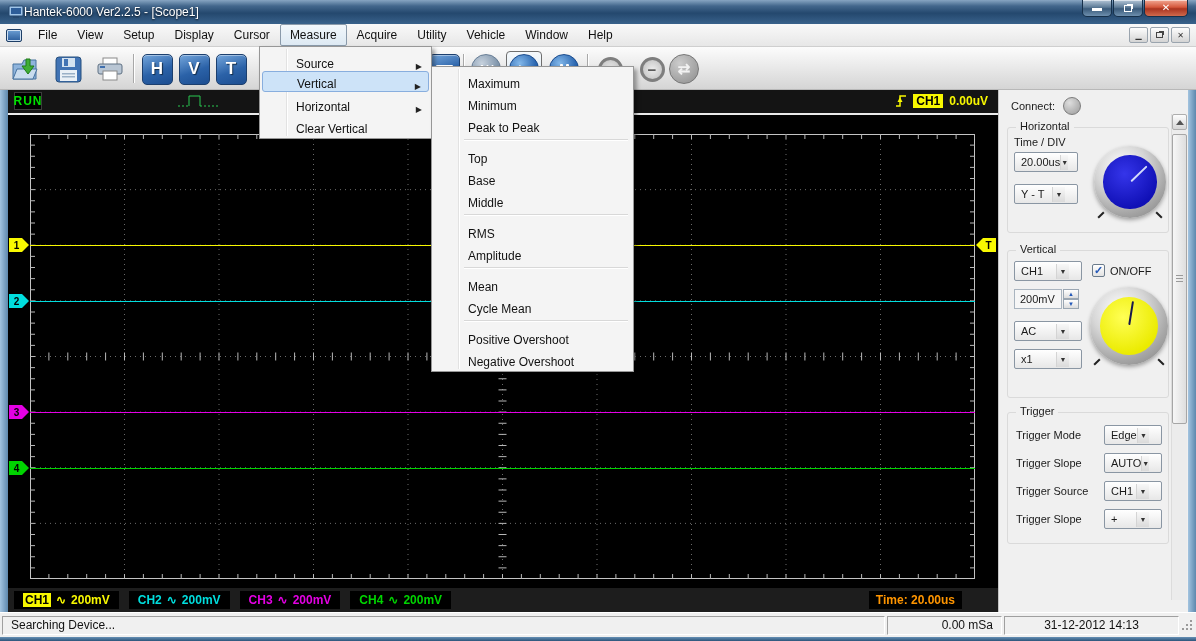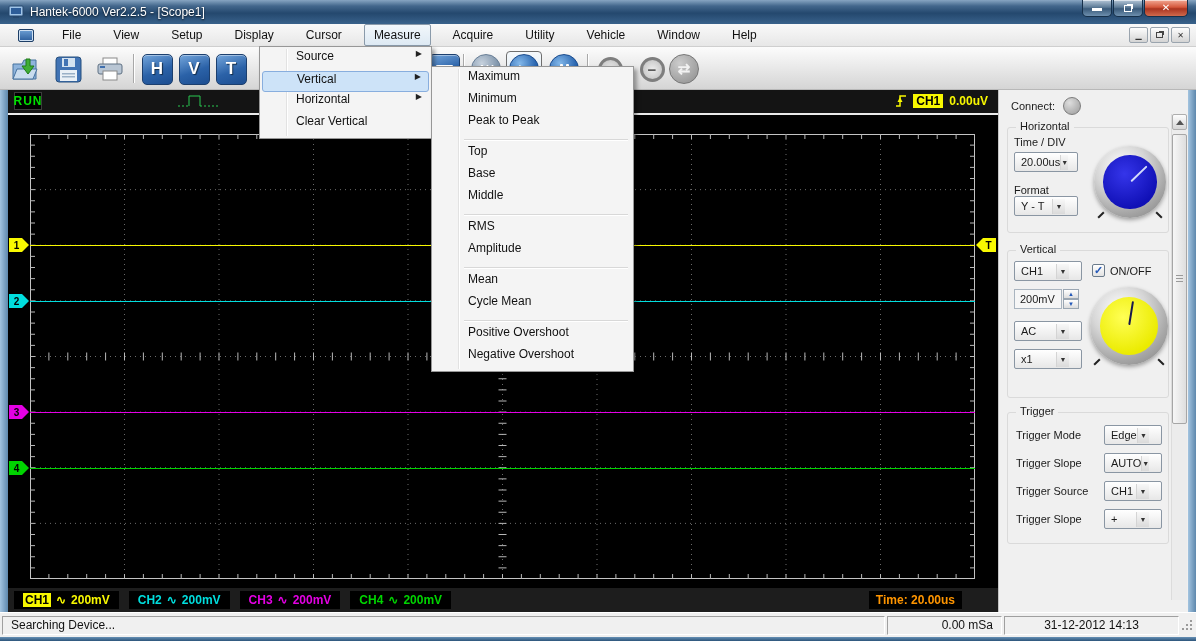--- a/index.html
+++ b/index.html
@@ -3,35 +3,35 @@
 <meta charset="utf-8">
 <style>
   * { box-sizing: border-box; margin: 0; padding: 0; }
   body { margin:0; background:#444; font-family:"Liberation Sans", sans-serif; }
   .win { position:relative; width:1196px; height:641px; background:#f0f0f0; overflow:hidden;
          font-family:"Liberation Sans", sans-serif; }
 
   
   .titlebar { position:absolute; left:0; top:0; right:0; height:24px;
     background:linear-gradient(180deg,#87a5c2 0%,#43678c 25%,#24486e 55%,#39628b 100%);
-    display:flex; align-items:center; padding:0 8px; gap:6px; }
+    display:flex; align-items:center; padding:0 8px; }
   .title { color:#fff; font-size:12px; text-shadow:0 1px 2px rgba(0,0,0,.8); }
   .winbtns { position:absolute; right:8px; top:0; display:flex; }
   .wbtn { height:17px; border:1px solid #16304a; border-top:none; border-radius:0 0 5px 5px;
     display:flex; align-items:center; justify-content:center; color:#fff; font-size:10px; line-height:1;
     background:linear-gradient(180deg,#b5c7d8 0%,#5d7b97 45%,#3a5a7a 55%,#6d8fae 100%);
     box-shadow:inset 0 1px 0 rgba(255,255,255,.55); margin-left:1px; }
   .wbtn.min,.wbtn.max { width:30px; }
   .wbtn.close { width:44px; background:linear-gradient(180deg,#f2a894 0%,#d4573c 45%,#a93420 55%,#d06a4d 100%); }
   .restore-glyph { width:8px; height:7px; border:1px solid #fff; box-shadow:2px -2px 0 -1px #fff; }
 
   
   .menubar { position:absolute; top:24px; left:0; right:0; height:23px;
     background:linear-gradient(#f9f9f9,#e7e7e7); border-bottom:1px solid #cfcfcf;
-    display:flex; align-items:center; padding:0 16px; font-size:12px; color:#111;gap:12px; }
+    display:flex; align-items:center; padding:0 4px; font-size:12px; color:#111; }
   .mitem { padding:3px 9px; border:1px solid transparent; border-radius:2px; }
   .mitem.active { border-color:#8a9aaa; background:linear-gradient(#f2f7fb,#dde9f3); }
   .childicon { width:16px; height:13px; margin:0 6px 0 2px; background:linear-gradient(#6d9fd4,#2c5d9b);
     border:1px solid #1d3e66; border-radius:2px; box-shadow:inset 0 0 0 1px #cfe0f2; }
   .mdibtns { position:absolute; right:6px; top:3px; display:flex; }
   .mdib { width:19px; height:16px; border:1px solid #9aa4ae; border-radius:2px; margin-left:2px;
     background:linear-gradient(#fdfdfd,#d4d4d4); display:flex; align-items:center; justify-content:center;
     font-size:8px; color:#333; }
   .mdi-restore-glyph { width:7px; height:6px; border:1px solid #444; box-shadow:2px -2px 0 -1px #444; }
 
@@ -58,21 +58,21 @@
     font-size:15px; font-weight:bold; line-height:1; }
   .swcirc { width:30px; height:30px; border-radius:50%; border:1px solid #777; color:#f2f2f2;
     background:radial-gradient(circle at 35% 30%,#cccccc,#8d8d8d); display:flex; align-items:center; justify-content:center;
     font-size:15px; font-weight:bold; }
 
   
   .popup { position:absolute; background:#f4f4f4; border:1px solid #979797;
     box-shadow:3px 3px 4px rgba(0,0,0,.35); z-index:60; padding:2px; font-size:12px; color:#111; }
   .popup::before { content:""; position:absolute; left:26px; top:2px; bottom:2px; width:1px;
     background:#e2e2e2; box-shadow:1px 0 0 #fff; }
-  .pitem { height:22px; display:flex; align-items:flex-start; padding:0 8px 0 34px; position:relative; }
+  .pitem { height:22px; display:flex; align-items:flex-end; padding:0 8px 0 34px; position:relative; }
   .pitem .sub-arrow { position:absolute; right:7px; font-size:8px; color:#222; }
   .pitem.hl { background:#cde3f8; border:1px solid #88aede; border-radius:3px; height:21px; }
   .psep { height:1px; background:#d8d8d8; box-shadow:0 1px 0 #fff; margin:4px 3px 4px 30px; }
   #measure-menu { left:259px; top:46px; width:173px; }
   #vertical-submenu { left:431px; top:66px; width:203px; }
 
   
   .scope { position:absolute; left:8px; top:90px; width:990px; height:522px; background:#141414; }
   .scope-top { position:absolute; top:0; left:0; right:0; height:23px; }
   .runbox { position:absolute; left:6px; top:2px; width:28px; height:18px; background:#000; border:1px solid #3c3c3c;
@@ -643,21 +643,21 @@
     </div>
 
     <div class="group" id="grp-h">
       <span class="legend">Horizontal</span>
       <span class="glabel" style="left:6px;top:8px">Time / DIV</span>
       <div class="combo" style="left:6px;top:24px;width:64px">
         <span>20.00us</span>
         <span class="arr">▼</span>
       </div>
       <span class="glabel" style="left:6px;top:56px">Format</span>
-      <div class="combo" style="left:6px;top:68px;width:64px">
+      <div class="combo" style="left:6px;top:56px;width:64px">
         <span>Y - T</span>
         <span class="arr">▼</span>
       </div>
       <div class="knob" id="knob-h">
         <div class="kface kblue">
             <div class="kptr"></div>
           </div>
       </div>
     </div>
 

